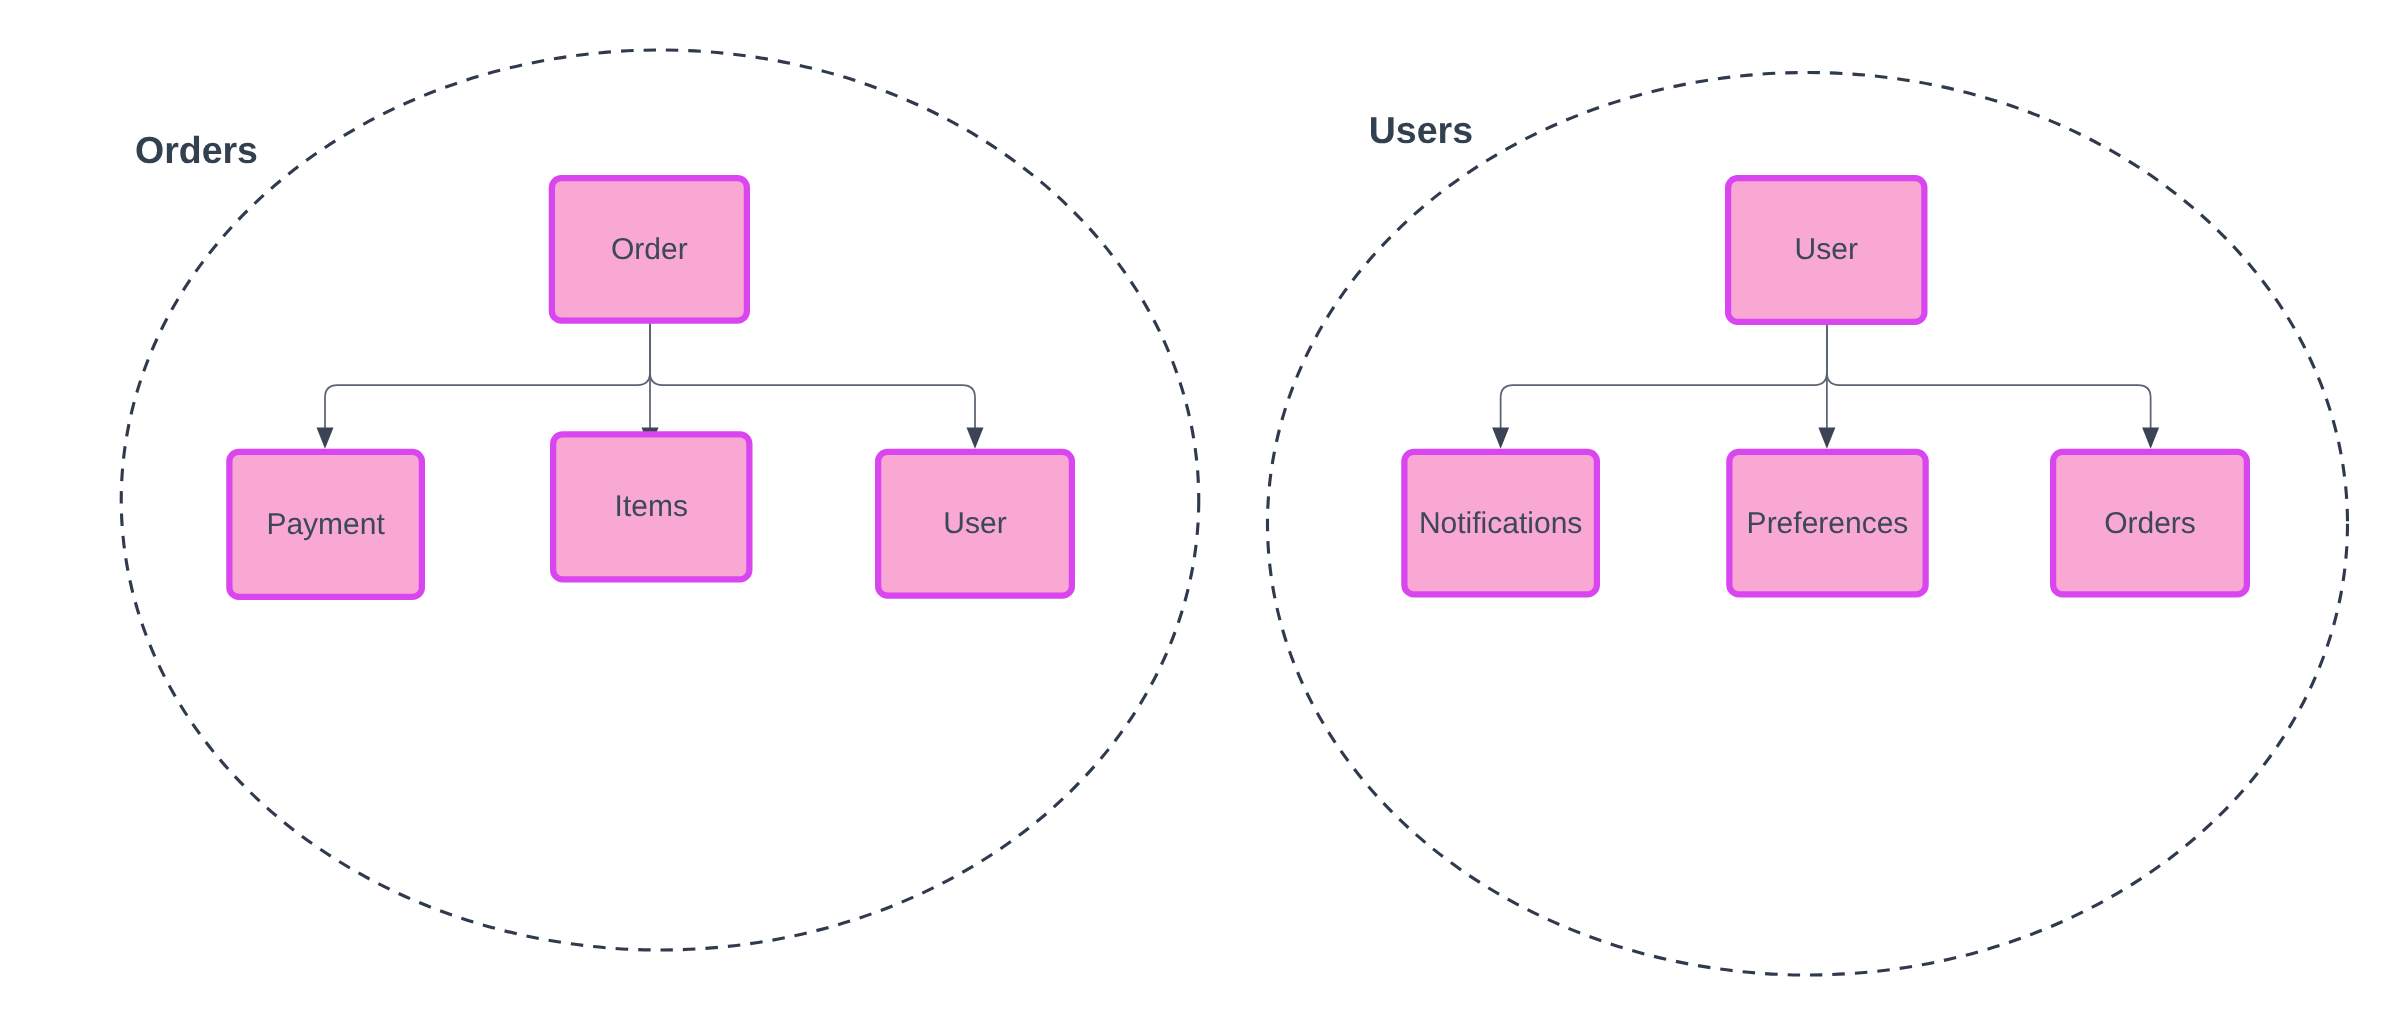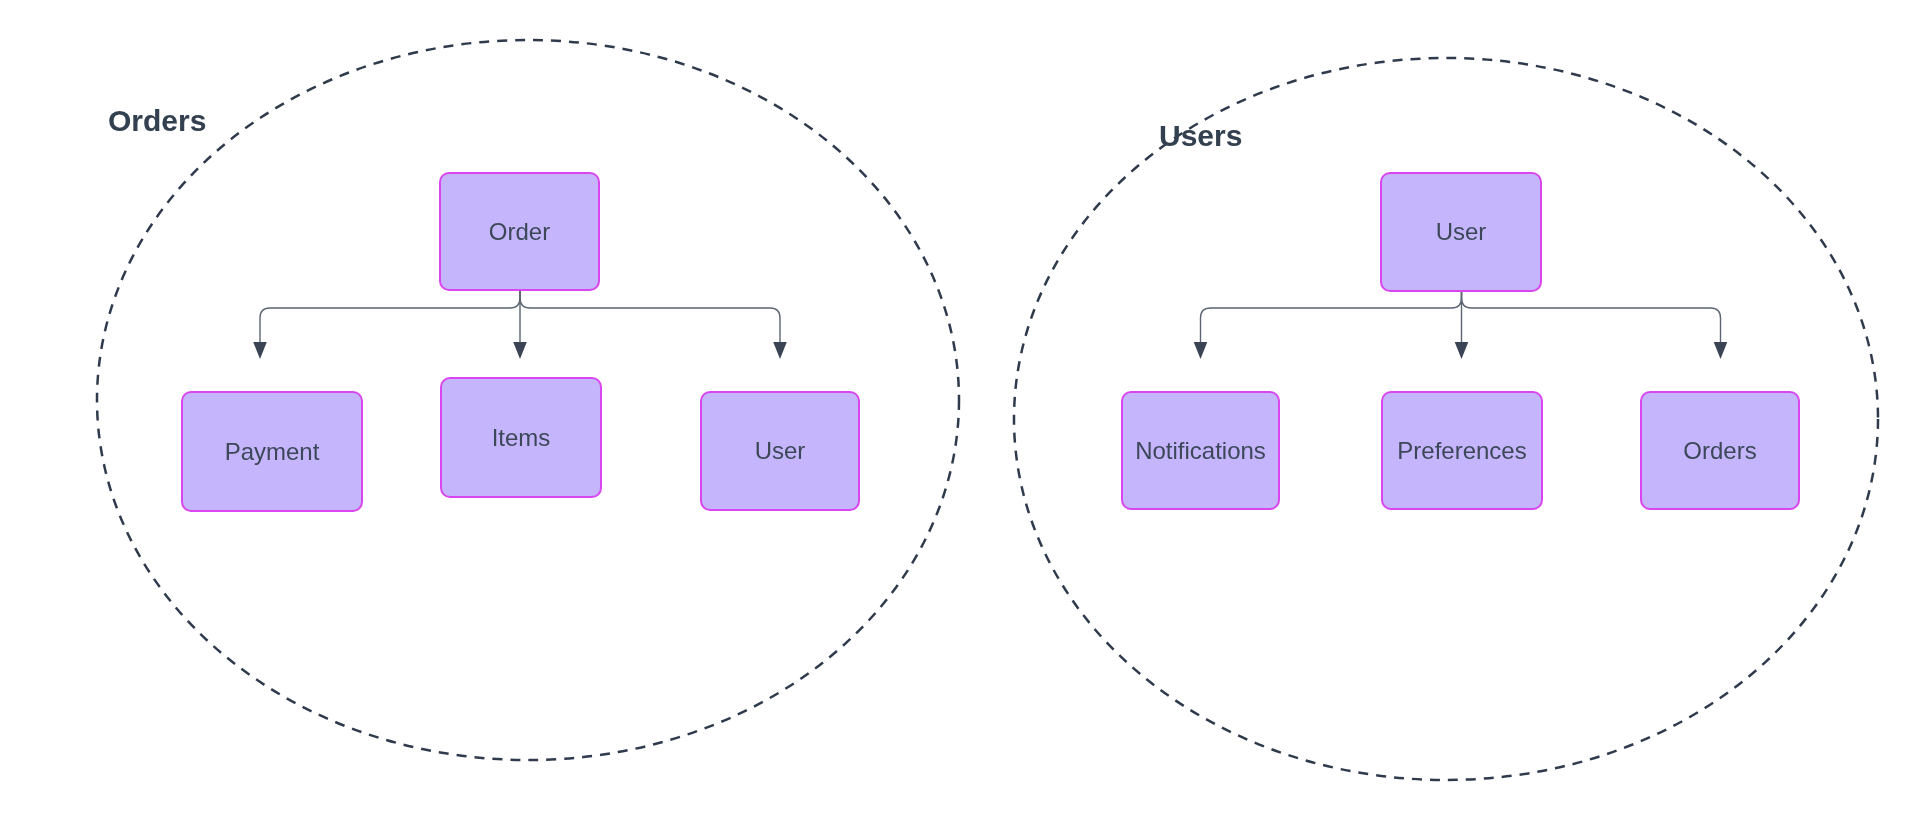--- a/index.html
+++ b/index.html
@@ -18,52 +18,51 @@
   .edge-layer {
     position: absolute;
     left: 0;
     top: 0;
     width: 1920px;
     height: 820px;
   }
   .node {
     position: absolute;
     box-sizing: border-box;
-    border: 2px solid #d946ef;
+    border: 5px solid #d946ef;
     border-radius: 10px;
-    background: #c4b5fd;
+    background: #f9a8d4;
     display: flex;
     align-items: center;
     justify-content: center;
-    margin-top: 32px;
   }
   .node-label {
     font-size: 24px;
     color: #3c4858;
     white-space: nowrap;
   }
   .group-label {
     position: absolute;
     font-size: 30px;
     font-weight: 700;
     color: #33404f;
     white-space: nowrap;
   }
   
   .n-order        { left: 439px;  top: 140px; width: 161px; height: 119px; }
-  .n-payment      { left: 181px;  top: 359px; width: 182px; height: 121px; align-items: center; }
+  .n-payment      { left: 181px;  top: 359px; width: 159px; height: 121px; align-items: center; }
   .n-items        { left: 440px;  top: 345px; width: 162px; height: 121px; }
   .n-user-l       { left: 700px;  top: 359px; width: 160px; height: 120px; }
   
   .n-user-r       { left: 1380px; top: 140px; width: 162px; height: 120px; }
   .n-notifications{ left: 1121px; top: 359px; width: 159px; height: 119px; }
   .n-preferences  { left: 1381px; top: 359px; width: 162px; height: 119px; }
   .n-orders-child { left: 1640px; top: 359px; width: 160px; height: 119px; }
   .l-orders { left: 108px;  top: 104px; }
-  .l-users  { left: 1159px; top: 88px; margin-top: 31px;  }
+  .l-users  { left: 1095px; top: 88px;  }
 </style>
 </head>
 <body>
 
 <div class="canvas">
 
   <svg class="edge-layer" width="1920" height="820" viewBox="0 0 1920 820" xmlns="http://www.w3.org/2000/svg">
 
     <ellipse cx="528" cy="400" rx="431" ry="360" fill="none" stroke="#2f3b4d" stroke-width="2.5" stroke-dasharray="10 8"></ellipse>
     <ellipse cx="1446" cy="419" rx="432" ry="361" fill="none" stroke="#2f3b4d" stroke-width="2.5" stroke-dasharray="10 8"></ellipse>

